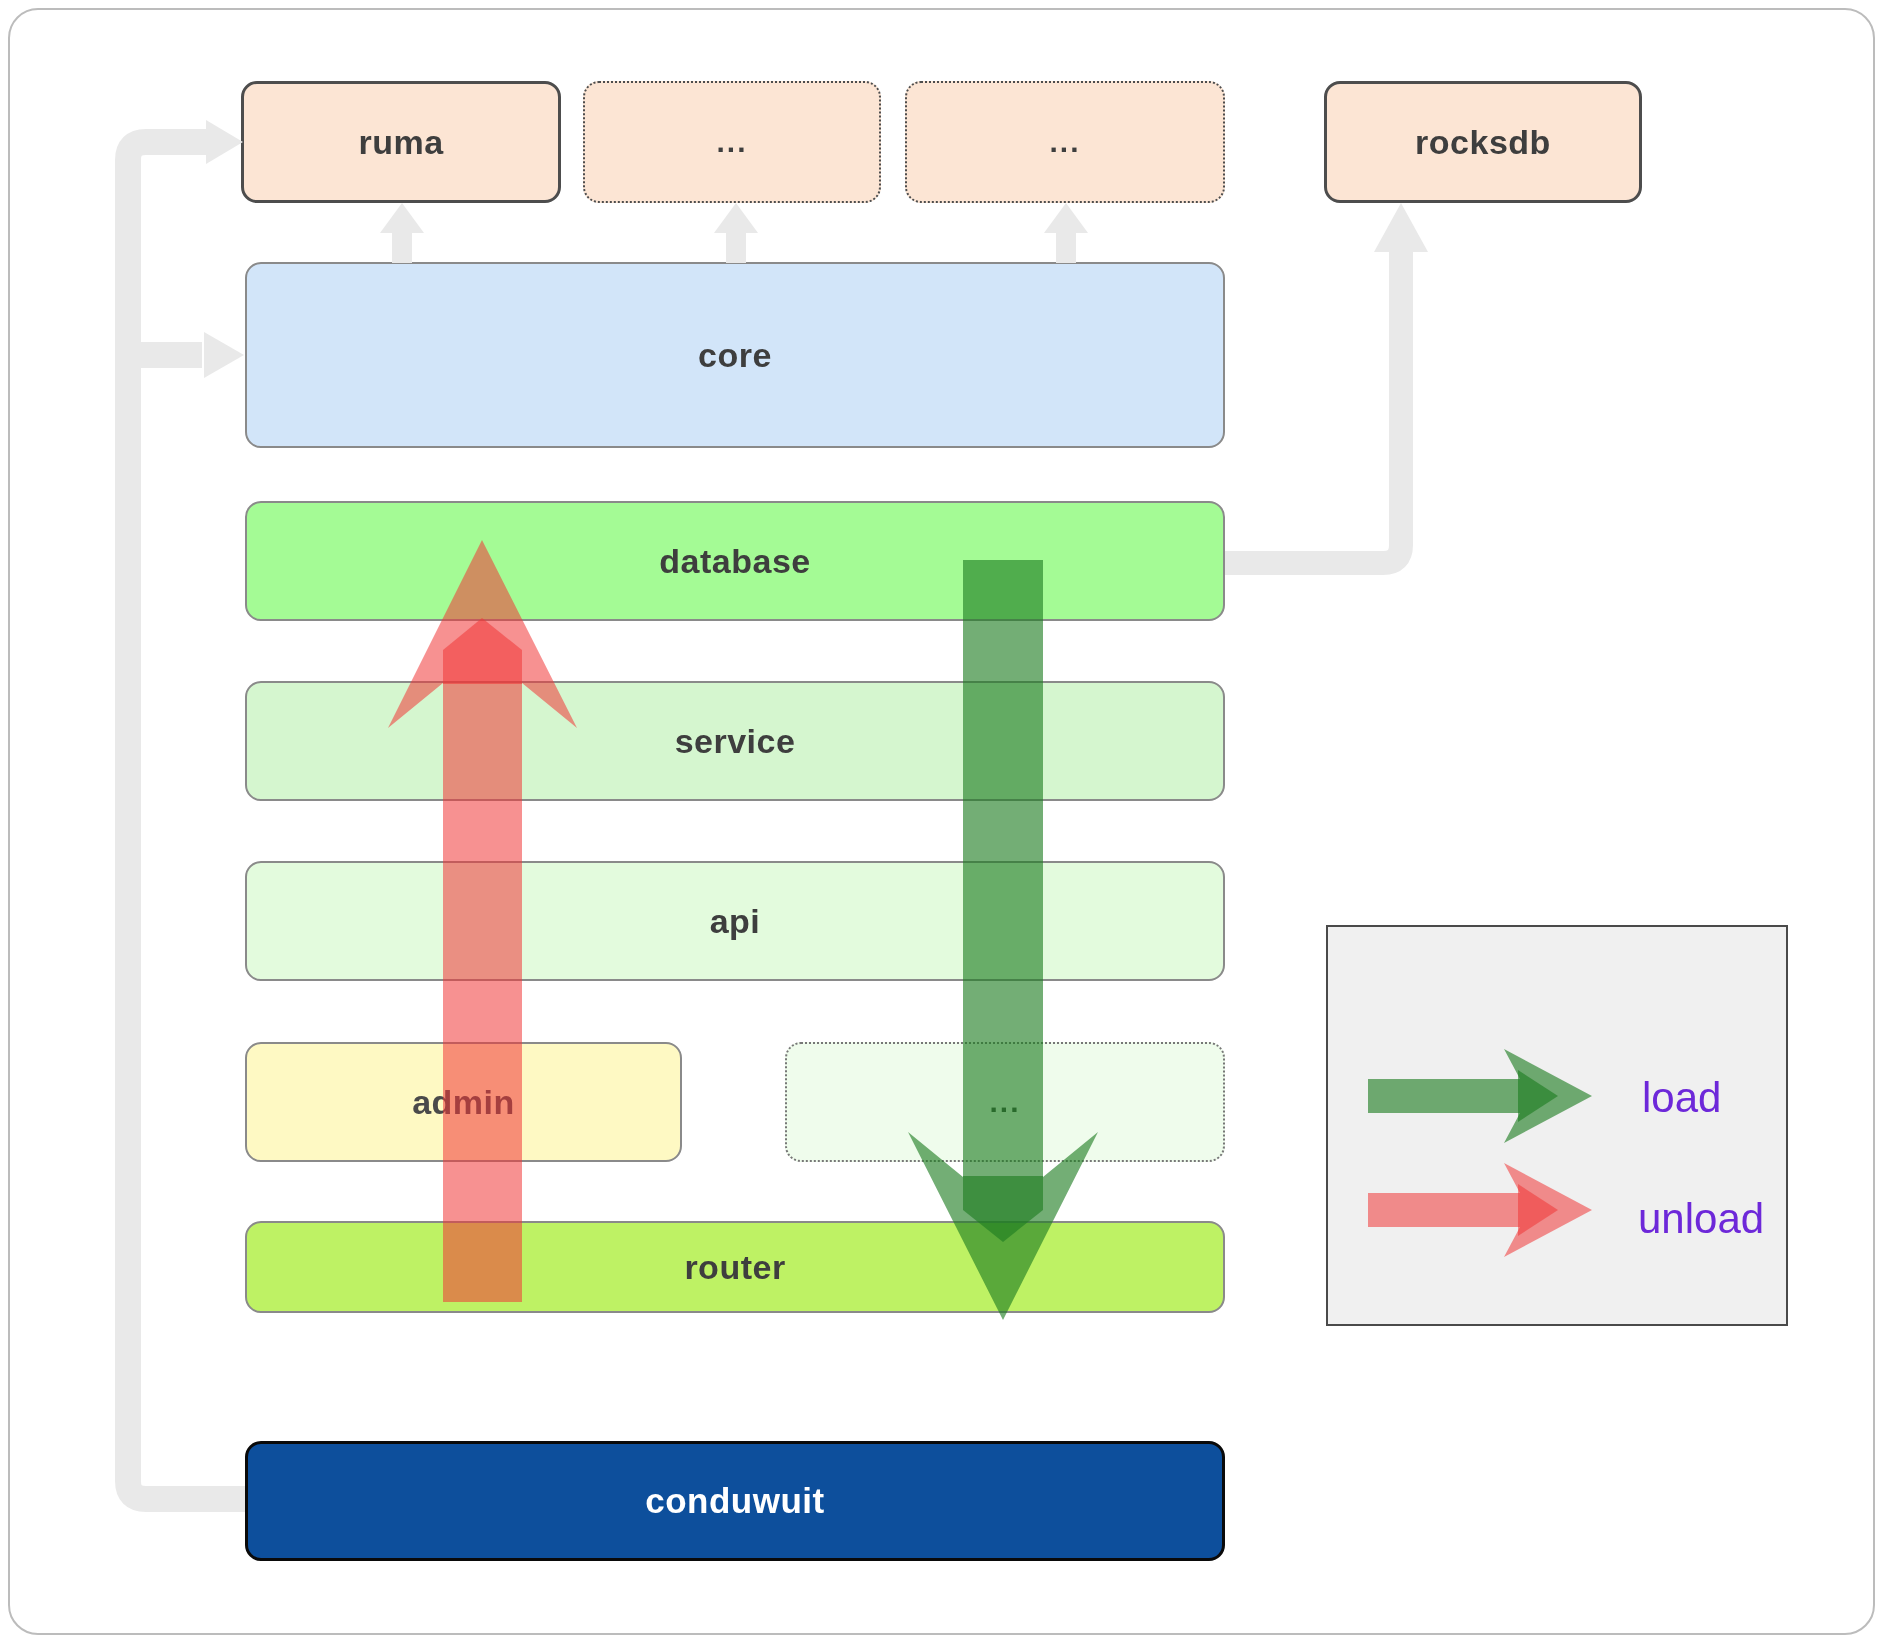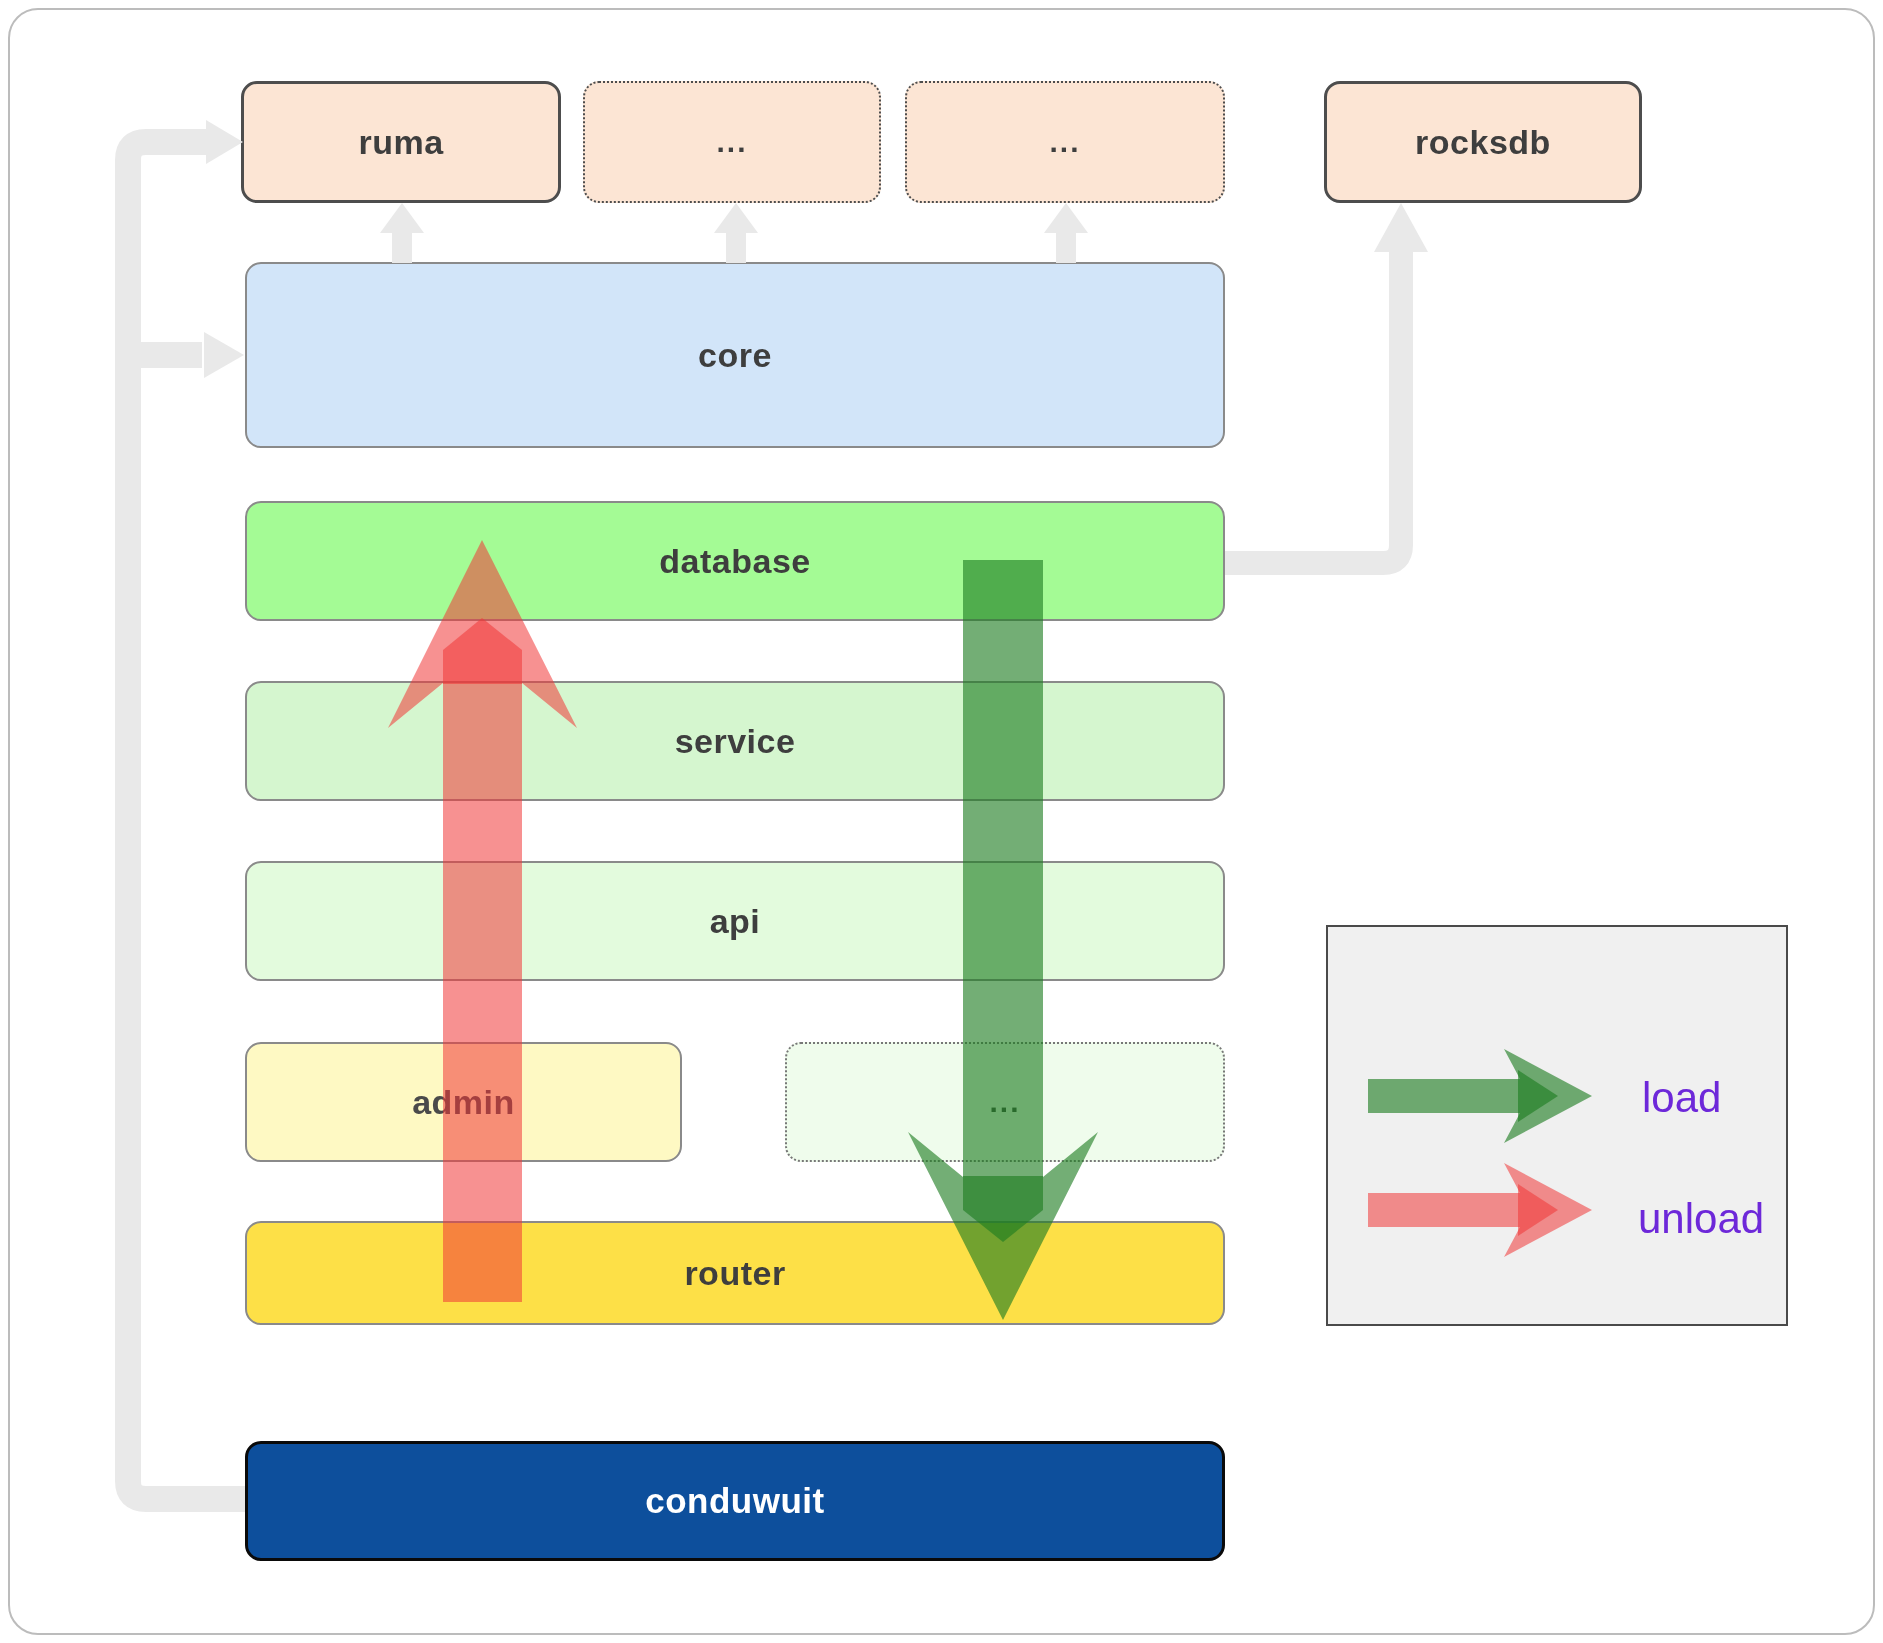--- a/index.html
+++ b/index.html
@@ -25,21 +25,21 @@
   .box-ruma{left:241px;top:81px;width:320px;height:122px;}
   .box-dots-a{left:583px;top:81px;width:298px;height:122px;}
   .box-dots-b{left:905px;top:81px;width:320px;height:122px;}
   .box-rocksdb{left:1324px;top:81px;width:318px;height:122px;}
   .box-core{left:245px;top:262px;width:980px;height:186px;background:#d2e5f9;}
   .box-database{left:245px;top:501px;width:980px;height:120px;background:#a4fb95;}
   .box-service{left:245px;top:681px;width:980px;height:120px;background:#d5f6cf;}
   .box-api{left:245px;top:861px;width:980px;height:120px;background:#e3fbdd;}
   .box-admin{left:245px;top:1042px;width:437px;height:120px;background:#fef9c3;color:#4a4a4a;}
   .box-dots-c{left:785px;top:1042px;width:440px;height:120px;background:#effcec;color:#3d4f40;}
-  .box-router{left:245px;top:1221px;width:980px;height:104px;background:#fde047;}
+  .box-router{left:245px;top:1221px;width:980px;height:92px;background:#bef264;}
   .box-conduwuit{left:245px;top:1441px;width:980px;height:120px;background:#0d4f9c;
     border:3px solid #0a0a0a;color:#ffffff;font-weight:700;font-size:35px;}
   .legend-box{
     position:absolute;left:1326px;top:925px;width:462px;height:401px;
     background:#f0f0f0;border:2px solid #4a4a4a;box-sizing:border-box;z-index:1;
   }
   .legend-title{
     position:absolute;left:0;top:38px;width:100%;text-align:center;
     font-size:46px;color:#111111;font-weight:500;
   }

